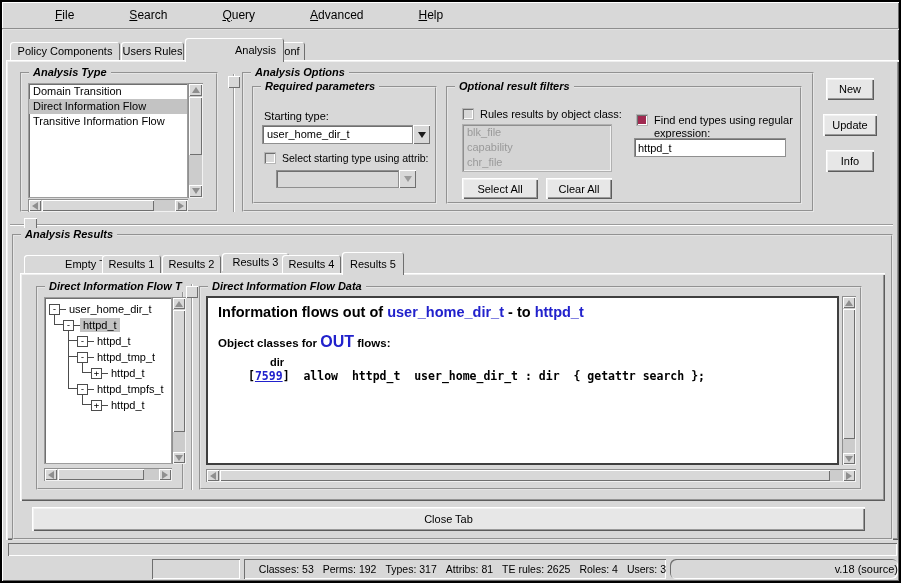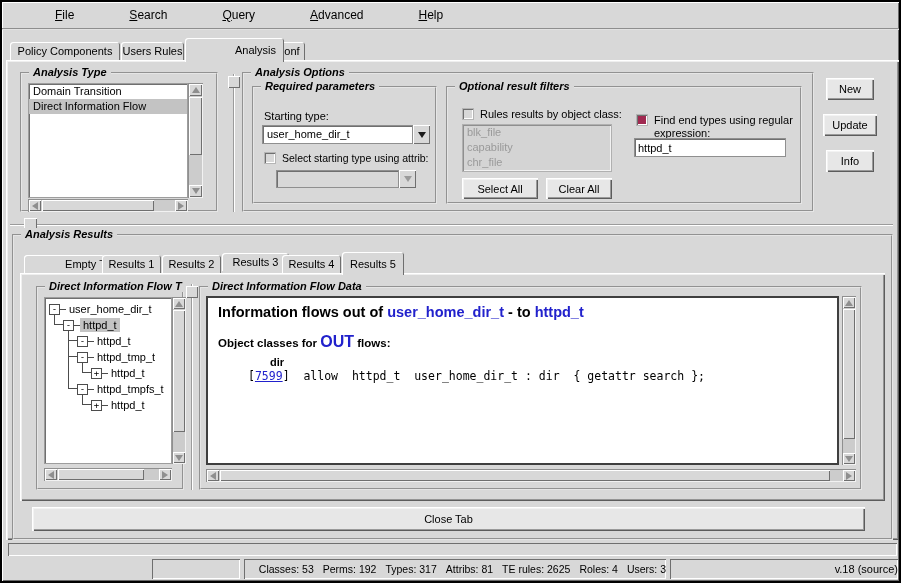--- a/index.html
+++ b/index.html
@@ -54,21 +54,21 @@
     font-size:9px;line-height:8px;text-align:center;font-family:"DejaVu Sans Mono",monospace;cursor:pointer;flex:0 0 auto;}
   .t-dash{width:6px;height:1px;background:#4c4c4c;flex:0 0 auto;}
   .tnl{padding:1px 3px;white-space:nowrap;cursor:default;}
   .tln{position:absolute;background:#4c4c4c;}
   .textarea{background:#fff;border:2px solid #3f3f3f;box-sizing:border-box;overflow:hidden;padding:6px 10px;}
   .heading{font-size:14.5px;font-weight:bold;white-space:nowrap;}
   .blue{color:#2121cc;}
   .subheading{margin-top:13px;font-size:11.5px;font-weight:bold;white-space:nowrap;}
   .subheading .big{font-size:16px;color:#2121cc;}
   .objclass{margin-top:5px;margin-left:52px;font-weight:bold;font-size:11px;}
-  .rule{margin-top:1px;margin-left:30px;font-family:"DejaVu Sans Mono",monospace;font-size:11.5px;white-space:pre;}
+  .rule{margin-top:1px;margin-left:30px;font-family:"DejaVu Sans Mono",monospace;font-size:11.5px;white-space:pre;font-weight:bold;}
   .rule a{color:#2121cc;}
   .statpanel{position:absolute;height:20px;box-shadow:inset 1px 1px 0 #6f6f6f, inset -1px -1px 0 #fff;
     display:flex;align-items:center;justify-content:flex-end;overflow:hidden;}
   .stats{gap:9px;font-size:10.5px;}
   .cbrow{position:absolute;display:flex;align-items:flex-start;gap:6px;}
   label.txt{white-space:nowrap;cursor:default;}
 </style>
 </head>
 <body>
 
@@ -87,20 +87,21 @@
   <div class="tab" style="left:183px;top:36px;width:57px;height:24px;z-index:3;padding-left:42px;">Analysis</div>
   <div class="tab" style="left:241px;top:40px;width:62px;height:18px;">policy.conf</div>
 
   <div class="abs raised2" style="left:4px;top:58px;width:893px;height:480px;background:#d8d8d8;"></div>
 
   <div class="groupbox" style="left:18px;top:70px;width:198px;height:140px;">
     <span class="legend">Analysis Type</span>
     <div class="whitebox abs" style="left:6px;top:9px;width:160px;height:115px;">
       <div class="lb-item">Domain Transition</div>
       <div class="lb-item sel">Direct Information Flow</div>
+      <div class="lb-item">Transitive Information Flow</div>
     </div>
     <div class="sb" style="left:166px;top:9px;width:15px;height:115px;">
       <div class="btnlet" style="left:1px;top:1px;width:13px;height:12px;">
           <div class="t-up"></div>
         </div>
       <div class="thumb" style="left:1px;top:14px;width:13px;height:58px;"></div>
       <div class="btnlet" style="left:1px;bottom:1px;width:13px;height:12px;">
           <div class="t-dn"></div>
         </div>
     </div>
@@ -294,17 +295,17 @@
   <div class="statpanel" style="left:150px;top:557px;width:88px;"></div>
   <div class="statpanel stats" style="left:242px;top:557px;width:422px;">
     <span>Classes: 53</span>
     <span>Perms: 192</span>
     <span>Types: 317</span>
     <span>Attribs: 81</span>
     <span>TE rules: 2625</span>
     <span>Roles: 4</span>
     <span>Users: 3</span>
   </div>
-  <div class="statpanel" style="left:668px;top:557px;width:228px;">
+  <div class="statpanel" style="left:668px;top:557px;width:228px;border-radius:6px;">
     <span>v.18 (source)</span>
   </div>
 
 </div>
 
 </body></html>

